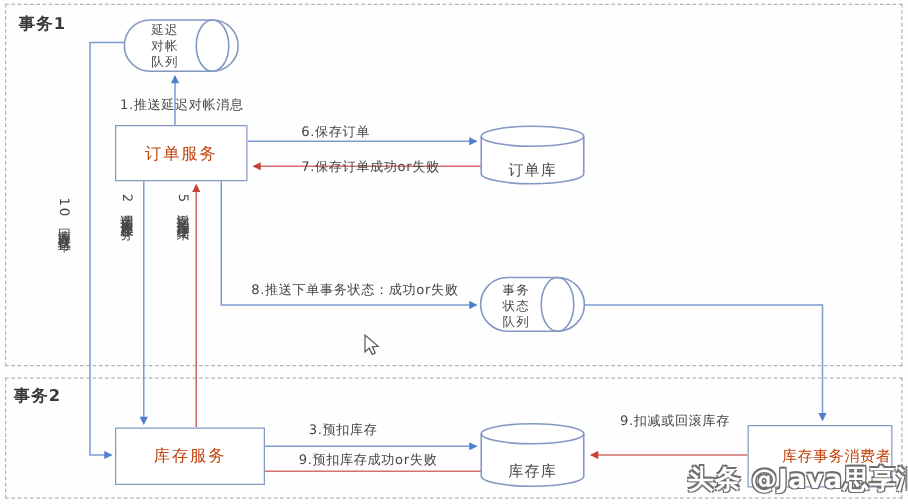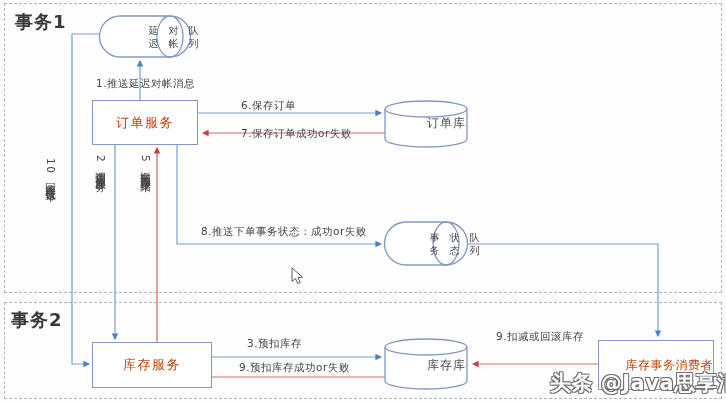--- a/index.html
+++ b/index.html
@@ -3,35 +3,35 @@
 <meta charset="utf-8">
 <style>
   html,body{margin:0;padding:0;background:#ffffff;}
   .canvas{
     position:relative;width:726px;height:403px;overflow:hidden;background:#fefefe;
     font-family:"DejaVu Sans","Liberation Sans",sans-serif;color:#454545;
   }
   .tx-container{position:absolute;border:1px dashed #b5b5b5;background:transparent;}
   .tx1{left:4px;top:3px;width:716px;height:288px;}
   .tx2{left:4px;top:302px;width:716px;height:95px;}
-  .tx-label{position:absolute;font-size:18px;font-weight:700;color:#383838;letter-spacing:1px;}
+  .tx-label{position:absolute;font-size:13px;font-weight:700;color:#383838;letter-spacing:1px;}
   .tx1 .tx-label{left:10px;top:6px;}
   .tx2 .tx-label{left:6px;top:5px;}
   svg.layer{position:absolute;left:0;top:0;}
   .node{
     position:absolute;background:#ffffff;border:1.5px solid #8498c4;
     display:flex;align-items:center;justify-content:center;
     font-size:13px;color:#c2410c;letter-spacing:1.5px;box-sizing:border-box;
   }
   .order-service{left:92px;top:100px;width:106px;height:45px;}
   .inventory-service{left:92px;top:342px;width:120px;height:46px;}
   .inventory-consumer{left:598px;top:340px;width:116px;height:50px;font-size:12px;letter-spacing:0.5px;justify-content:flex-end;}
   .cyl-text{
-    position:absolute;display:flex;flex-direction:row;align-items:center;justify-content:space-between;
-    font-size:10px;line-height:13px;color:#4a4a4a;text-align:center;letter-spacing:1px;padding-left:42px;
+    position:absolute;display:flex;flex-direction:column;align-items:center;justify-content:flex-end;
+    font-size:10px;line-height:13px;color:#4a4a4a;text-align:center;letter-spacing:1px;
   }
   .delay-queue-text{left:102px;top:16px;width:60px;height:41px;}
   .status-queue-text{left:383px;top:222px;width:60px;height:43px;}
   .order-db-text{left:385px;top:103px;width:82px;height:40px;font-size:12px;}
   .inventory-db-text{left:385px;top:346px;width:82px;height:38px;font-size:12px;}
   .edge-label{position:absolute;font-size:10.5px;color:#454545;white-space:nowrap;letter-spacing:0.5px;}
   .edge-label.vert{writing-mode:vertical-rl;text-orientation:mixed;letter-spacing:1.5px;}
   .watermark{
     position:absolute;left:550px;top:369px;font-size:21px;font-weight:700;color:#ffffff;
     white-space:nowrap;letter-spacing:0.5px;

